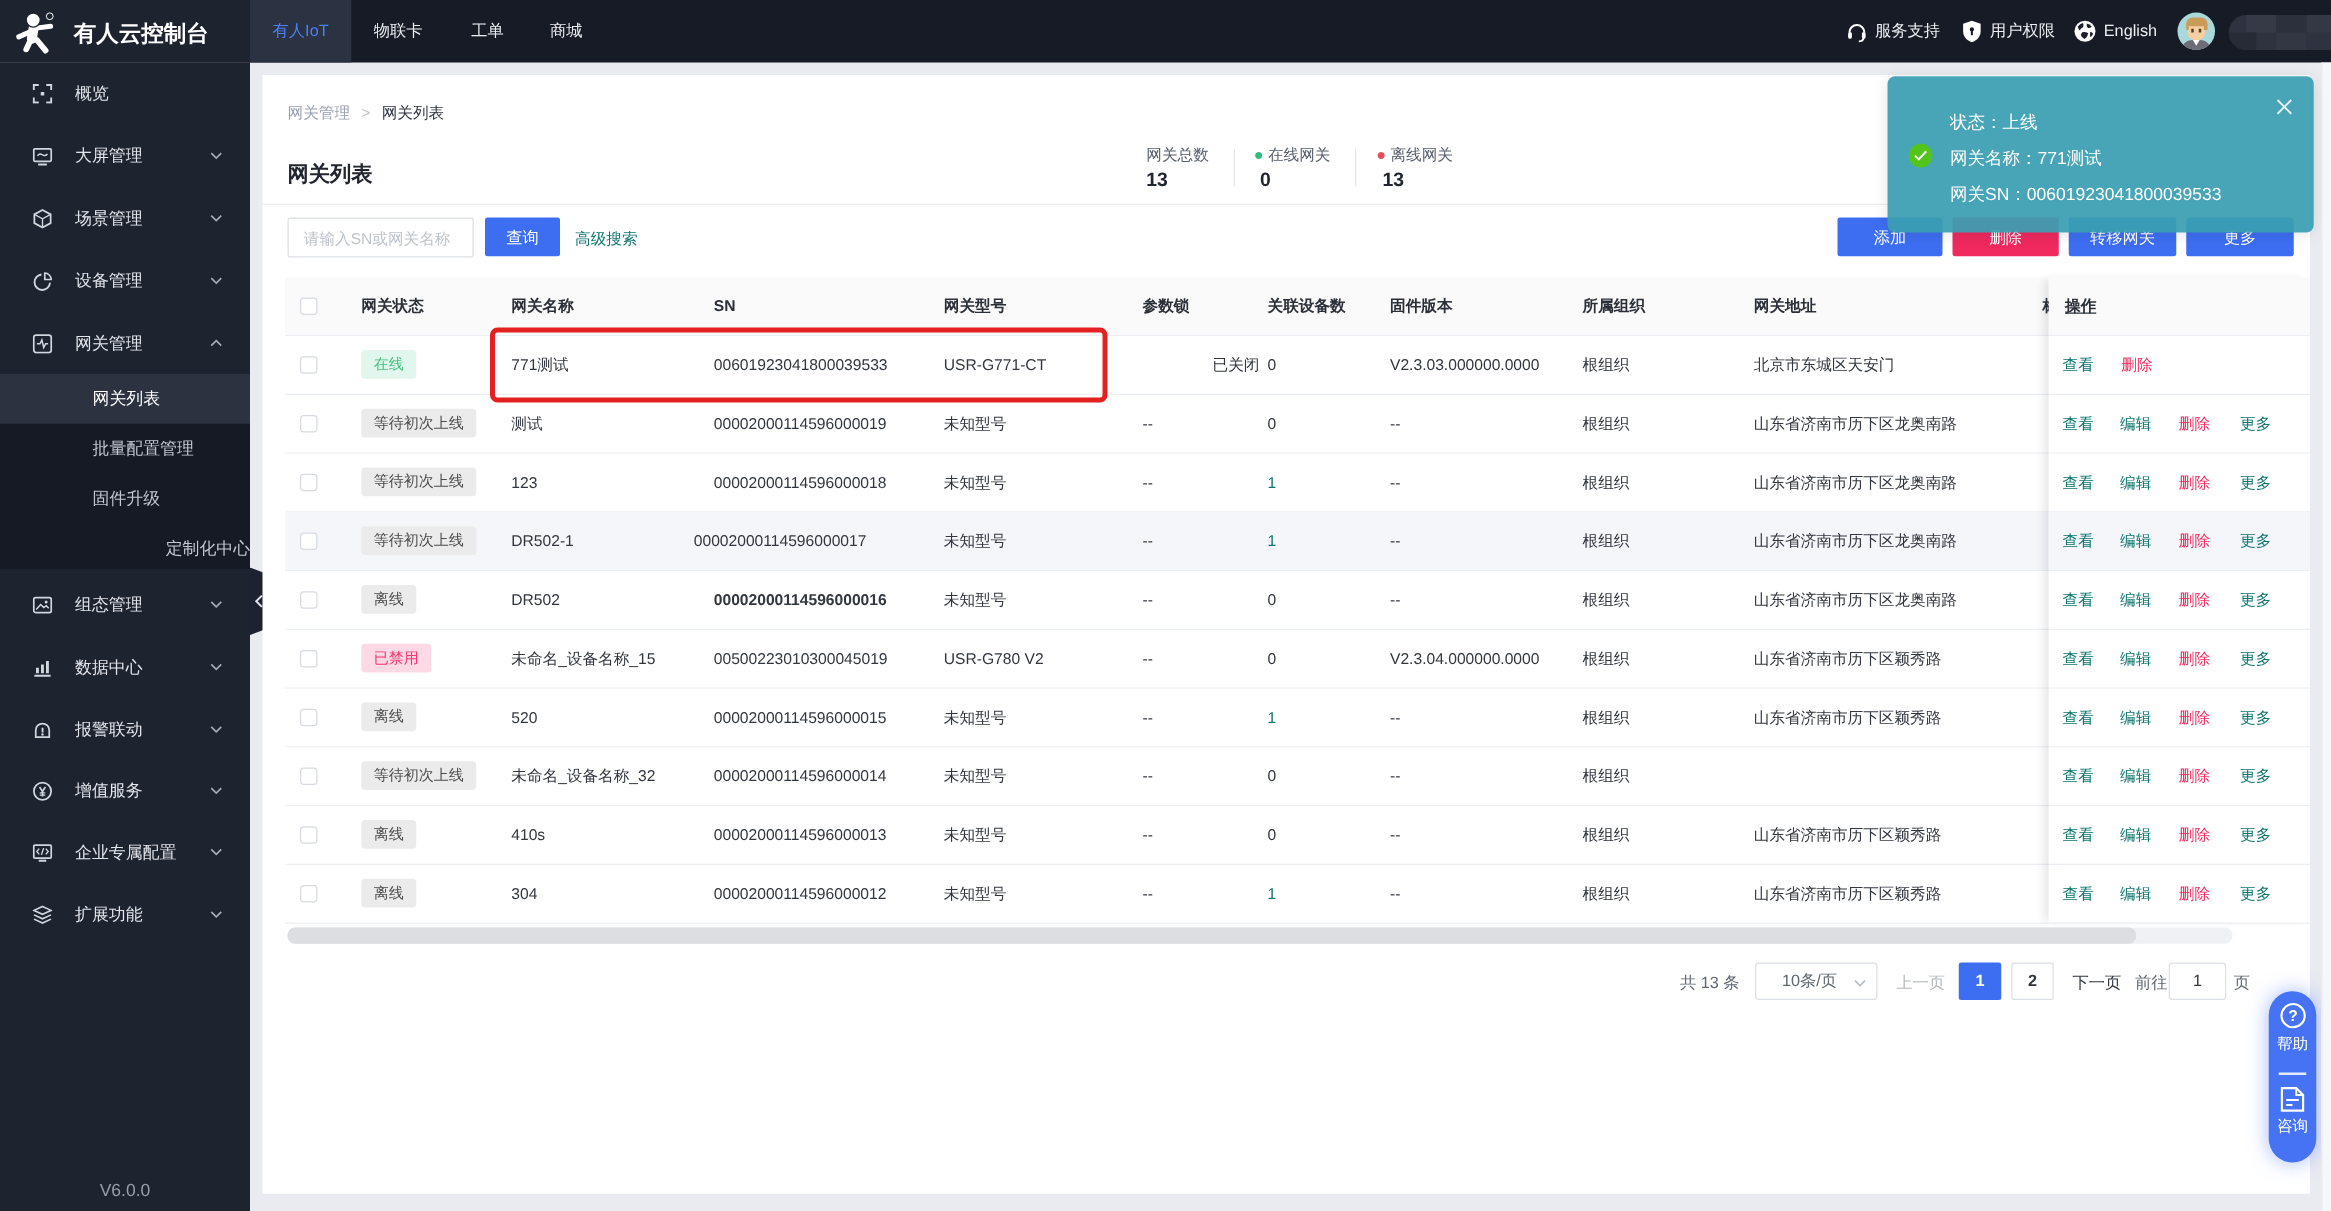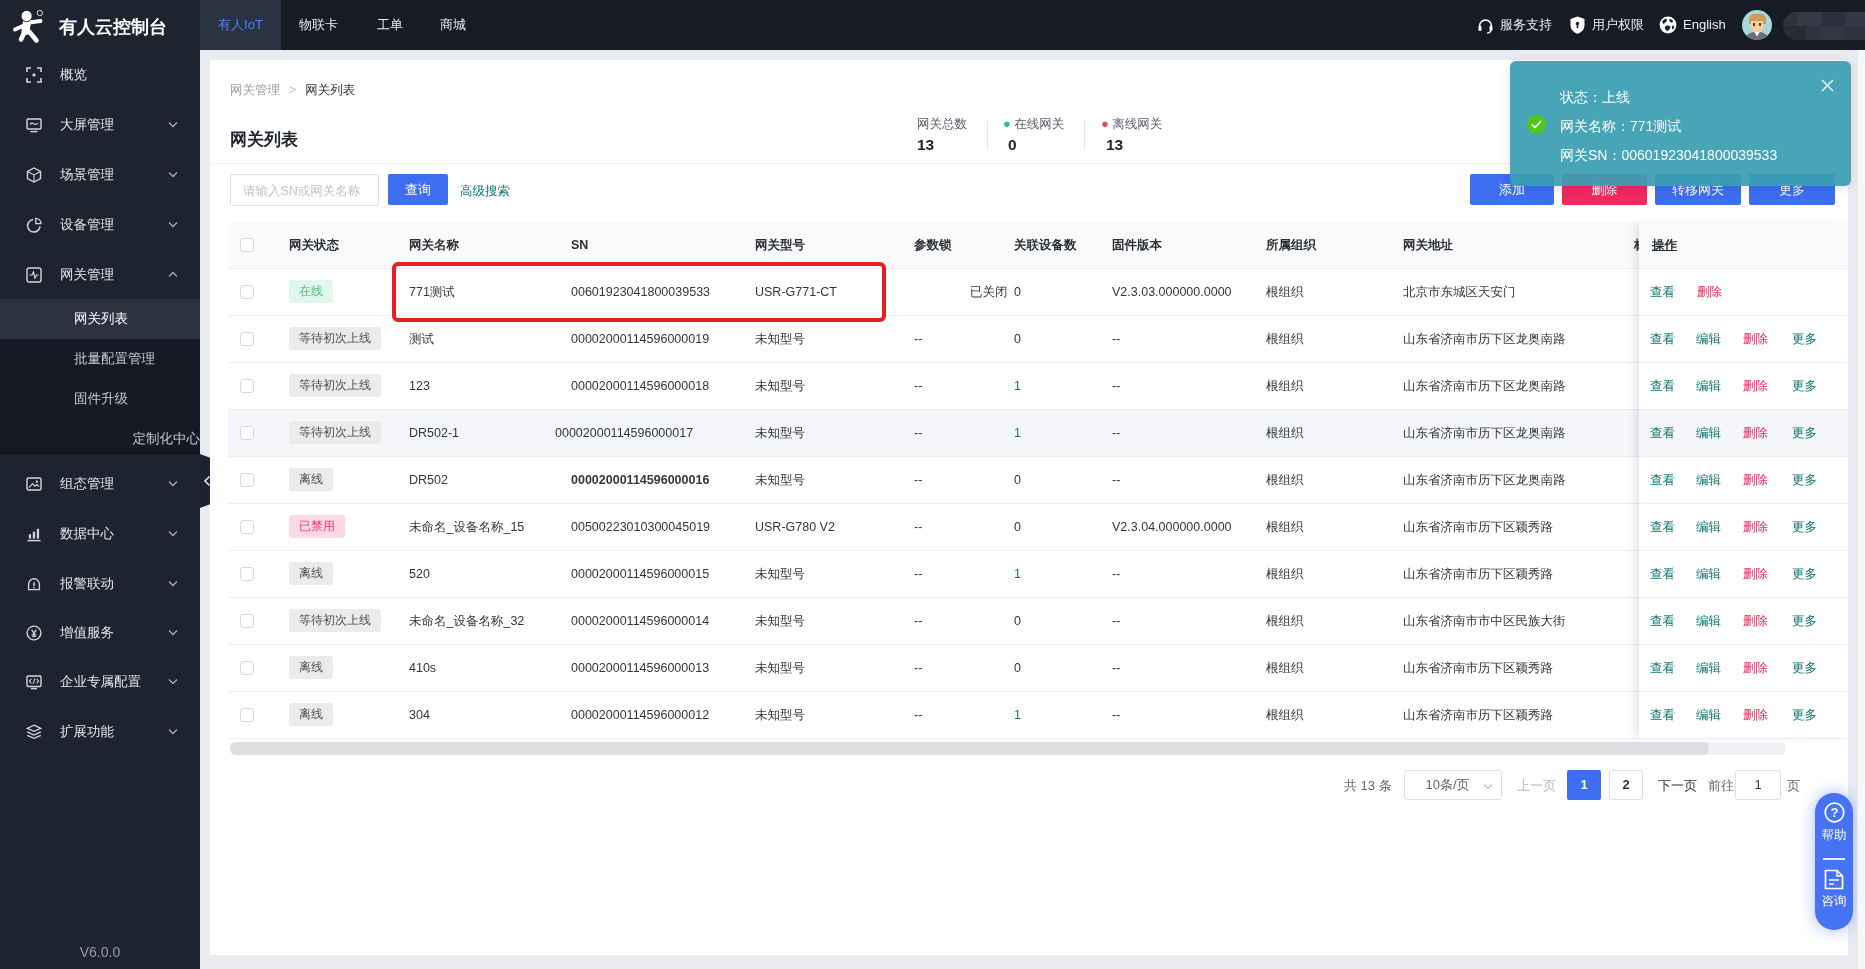--- a/index.html
+++ b/index.html
@@ -354,21 +354,20 @@
 <div class="cbx" style="top:614px;"></div>
 <div class="abs" style="left:228px;top:598px;width:1620px;height:47px;">
 <div class="td" style="left:61px;top:-1px;"><span class="badge b-wait">等待初次上线</span></div>
 <div class="td" style="left:181px;">未命名_设备名称_32</div>
 <div class="td" style="left:343px;">00002000114596000014</div>
 <div class="td" style="left:527px;">未知型号</div>
 <div class="td" style="left:686px;">--</div>
 <div class="td" style="left:786px;">0</div>
 <div class="td" style="left:884px;">--</div>
 <div class="td" style="left:1038px;">根组织</div>
-<div class="td" style="left:1175px;">山东省济南市市中区民族大街</div>
 </div>
 <div class="abs" style="left:228px;top:645px;width:1620px;height:47px;background:#fff;border-bottom:1px solid #ebeef2;"></div>
 <div class="cbx" style="top:661px;"></div>
 <div class="abs" style="left:228px;top:645px;width:1620px;height:47px;">
 <div class="td" style="left:61px;top:-1px;"><span class="badge b-wait">离线</span></div>
 <div class="td" style="left:181px;">410s</div>
 <div class="td" style="left:343px;">00002000114596000013</div>
 <div class="td" style="left:527px;">未知型号</div>
 <div class="td" style="left:686px;">--</div>
 <div class="td" style="left:786px;">0</div>

